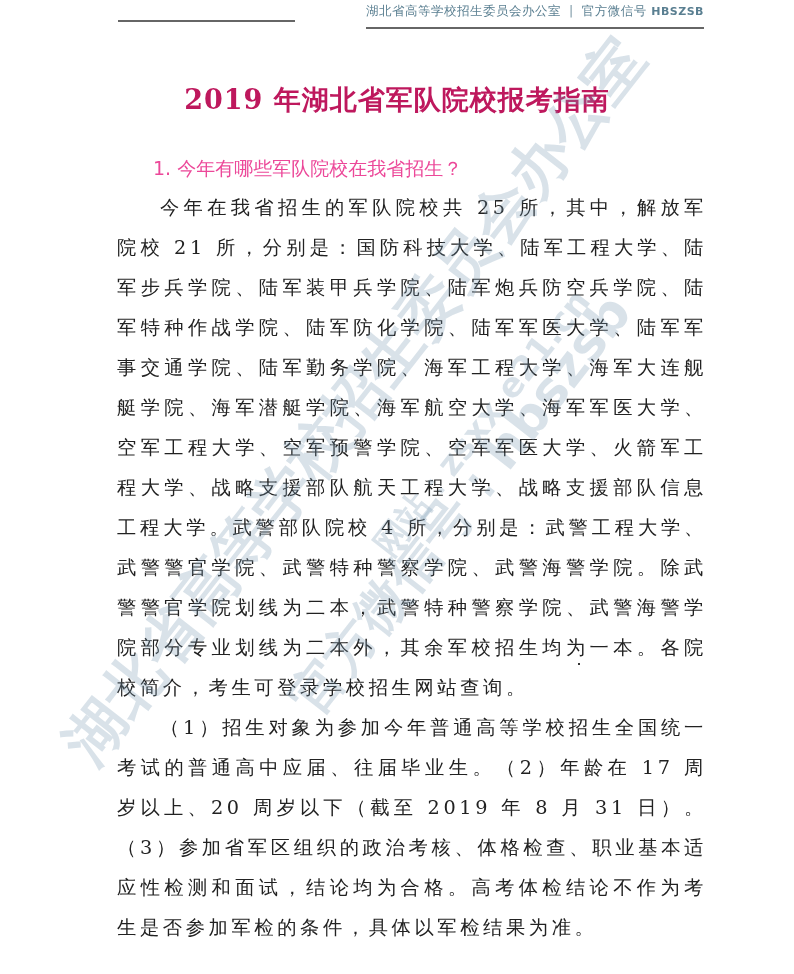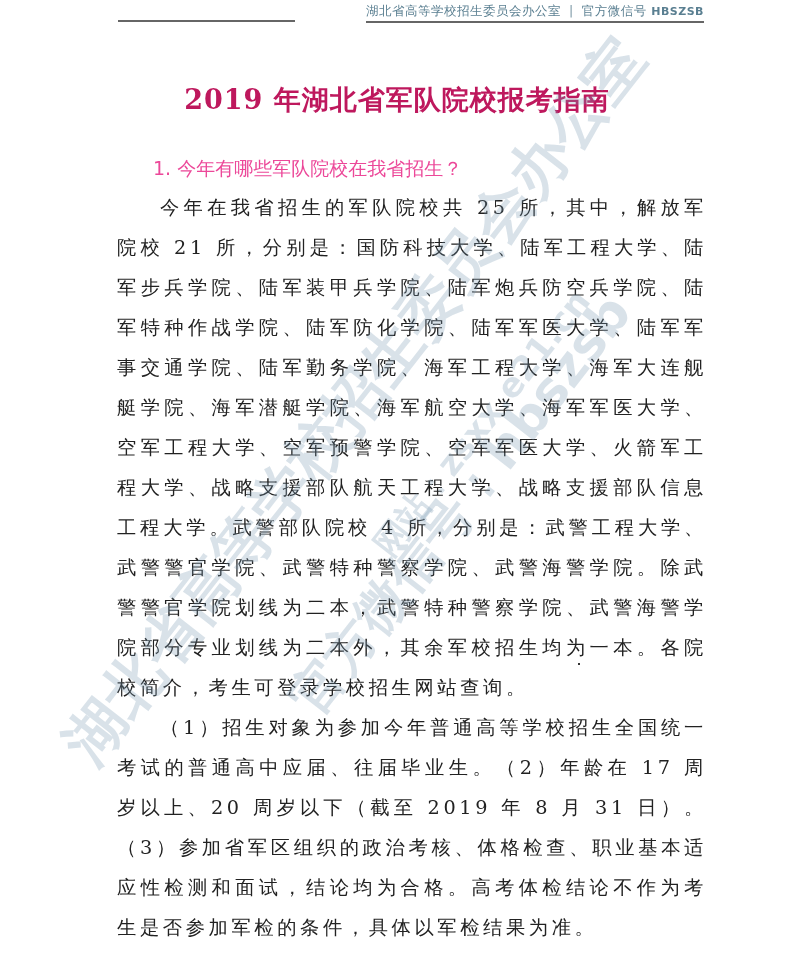--- a/index.html
+++ b/index.html
@@ -8,21 +8,21 @@
     position: relative;
     font-family: "DejaVu Sans", "Liberation Sans", sans-serif;
     color: #111;
   }
   .header-rule {
     position: absolute; left: 118px; top: 20px; width: 177px; height: 2px; background: #666;
   }
   .header-text {
     position: absolute; right: 90px; top: 3px; height: 18px;
     font-size: 12.5px; color: #5a7f91; letter-spacing: 0.5px;
-    border-bottom: 2px solid #666; padding-bottom: 0; white-space: nowrap;
+    border-bottom: 2px solid #666; padding-bottom: 6px; white-space: nowrap;
   }
   .header-text .sep { margin: 0 8px; color: #7a97a5; }
   .header-text .latin { font-family: "DejaVu Sans", sans-serif; font-size: 11px; font-weight: bold; }
   .title {
     position: absolute; left: 0; width: 794px; top: 82px; text-align: center;
     font-family: "DejaVu Serif", "Liberation Serif", serif;
     font-size: 27px; font-weight: bold; color: #be185d; letter-spacing: 1px;
   }
   .content {
     position: absolute; left: 117px; top: 148px; width: 590px;

